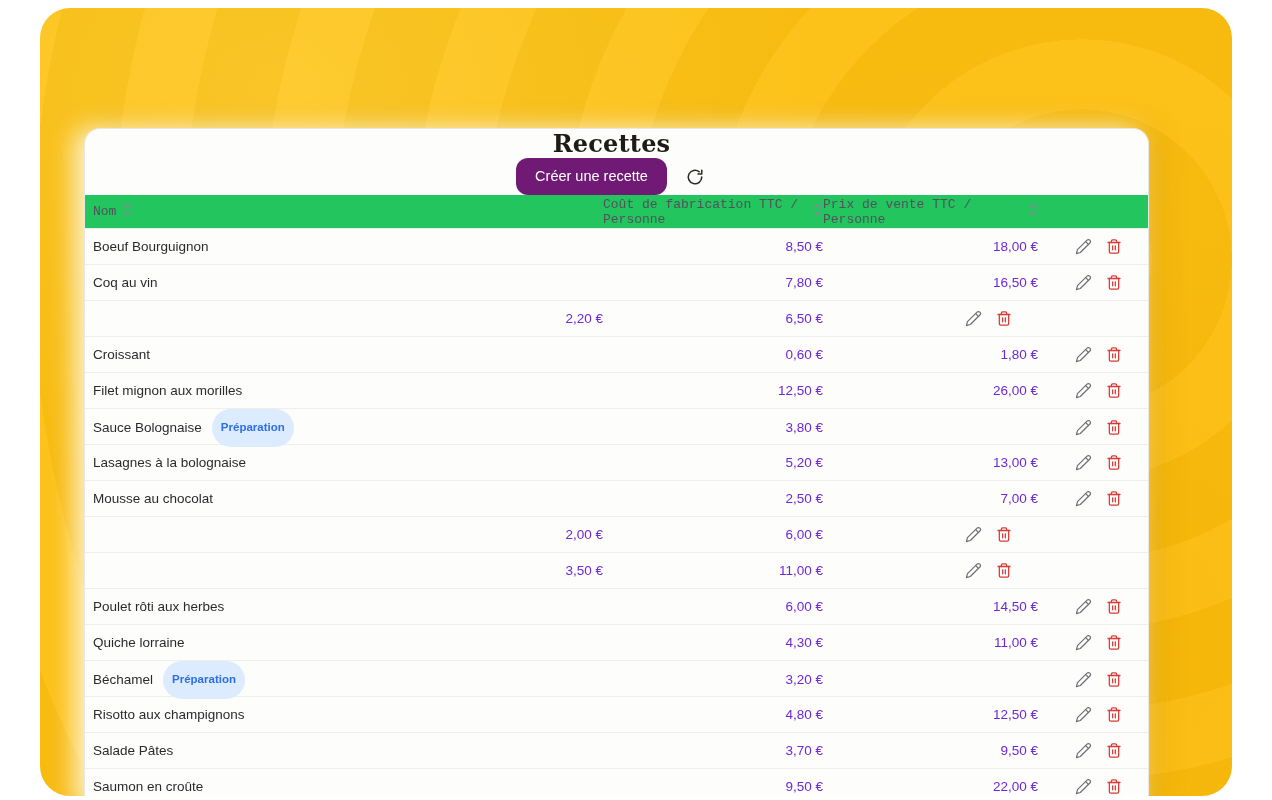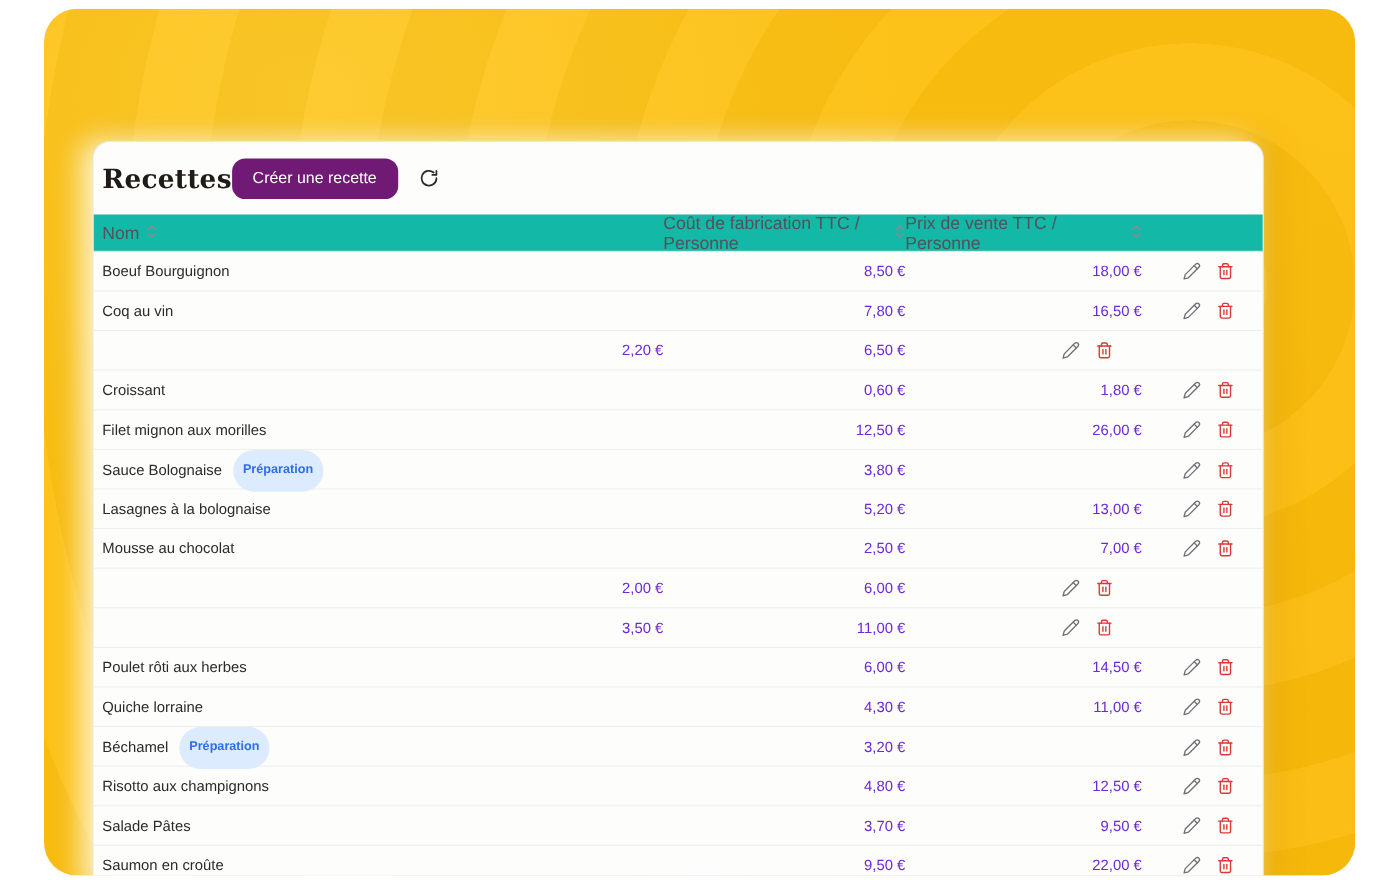--- a/index.html
+++ b/index.html
@@ -39,20 +39,21 @@
     border: 1px solid #e9e7e2;
     border-bottom: none;
     border-radius: 16px 16px 0 0;
     box-shadow: -10px 0 24px rgba(255,252,235,.85), 12px 0 30px rgba(120,85,0,.10);
     overflow: hidden;
   }
   .panel-header {
     display: flex; align-items: center; justify-content: flex-start;
     height: 66px;
     padding: 0 18px 0 8px;
+    flex-direction: column;
   }
   .page-title {
     font-family: "DejaVu Serif", "Liberation Serif", serif;
     font-weight: 700;
     font-size: 24px;
     color: #1f1b16;
     letter-spacing: .2px;
   }
   .header-actions { display: flex; align-items: center; gap: 16px; }
   .create-btn {
@@ -73,25 +74,26 @@
     width: 24px; height: 24px; color: #2b2b28;
   }
   
   .grid-row {
     display: grid;
     grid-template-columns: 1fr 220px 215px 110px;
     align-items: center;
   }
   .thead {
     height: 34px;
-    background: #14b8a6;
+    background: #22c55e;
     border-top: 1px solid #ececе8;
     border-bottom: 1px solid #ebebe7;
-    font-size: 16px;
+    font-size: 13px;
     color: #52525b;
+    font-family: Liberation Mono, monospace;
   }
   .th { display: flex; align-items: center; gap: 6px; cursor: pointer; }
   .th.first { padding-left: 8px; justify-content: flex-start; }
   .th.num { justify-content: flex-end; }
   .sort-icon { color: #8a8a90; flex: 0 0 auto; }
   .tbody { }
   .tr {
     height: 36px;
     border-bottom: 1px solid #efeeea;
     font-size: 13.5px;

